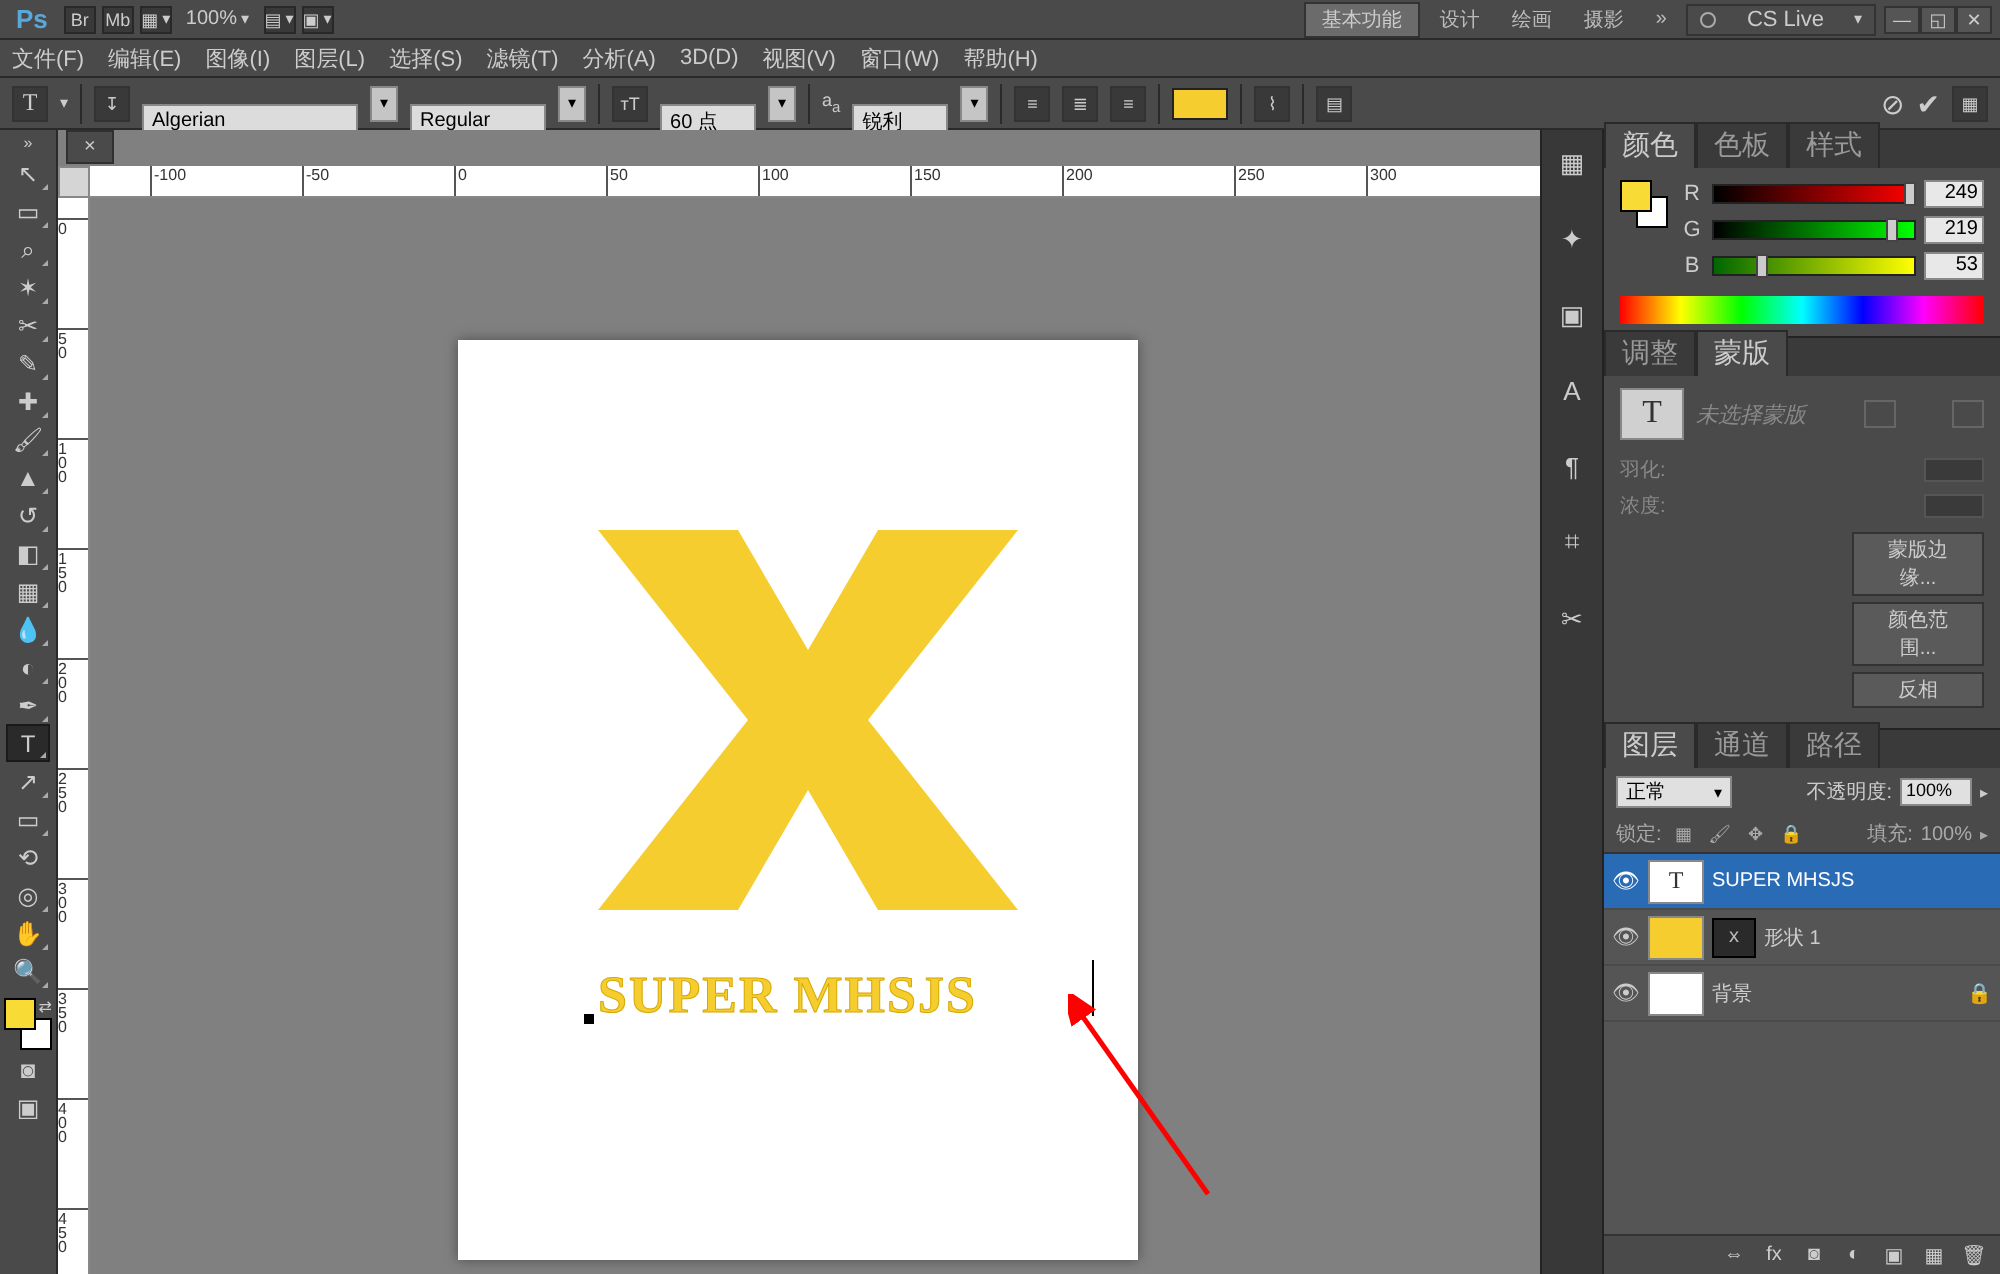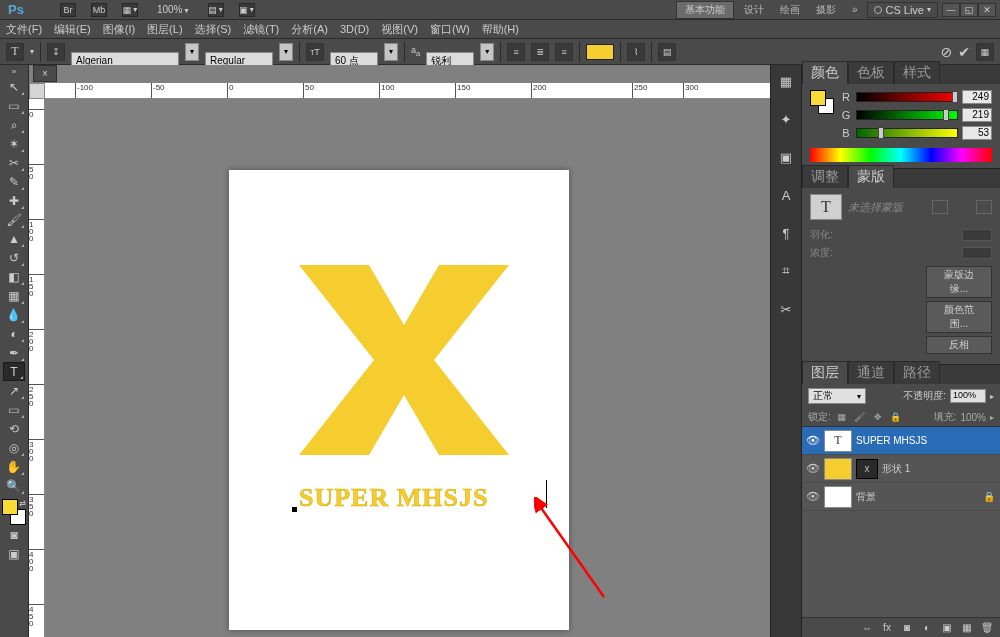--- a/index.html
+++ b/index.html
@@ -1,26 +1,26 @@
 <!DOCTYPE html>
 <html><head>
 <meta charset="utf-8">
 <style>
 * { margin: 0; padding: 0; box-sizing: border-box; font-family: "Microsoft YaHei", Tahoma, sans-serif; }
 body { background: #4a4a4a; width: 1000px; height: 637px; overflow: hidden; font-size: 11px; color: #ccc; position: relative; }
 .topbar { background: #4a4a4a; height: 20px; display: flex; align-items: center; padding: 0 4px; gap: 4px; border-bottom: 1px solid #2a2a2a; }
 .ps-logo { color: #58a8da; font-weight: bold; font-size: 13px; padding: 0 4px; }
-.topbar .grp { display: flex; gap: 15px; align-items: center; margin-left: 28px; }
+.topbar .grp { display: flex; gap: 3px; align-items: center; }
 .topbar .btn { width: 16px; height: 14px; background: #393939; border: 1px solid #282828; display: flex; align-items: center; justify-content: center; font-size: 9px; }
 .topbar .pct { padding: 0 4px; font-size: 10px; }
 .topbar .dd::after { content: "▾"; margin-left: 2px; font-size: 8px; }
 .right-top { margin-left: auto; display: flex; align-items: center; gap: 4px; }
 .right-top .pill { background: #6b6b6b; padding: 1px 8px; font-size: 10px; border: 1px solid #333; }
 .right-top .plain { padding: 1px 6px; font-size: 10px; color: #bbb; }
-.cslive { display: flex; align-items: center; gap: 3px; border: 1px solid #333; padding: 1px 6px; }
+.cslive { display: flex; align-items: center; gap: 15px; border: 1px solid #333; padding: 1px 6px; }
 .cslive .dot { width: 8px; height: 8px; border: 1px solid #aaa; border-radius: 50%; }
 .winctl { display: flex; gap: 0; }
 .winctl span { width: 18px; height: 14px; border: 1px solid #333; display: flex; align-items: center; justify-content: center; font-size: 9px; background: #555; }
 .menubar { background: #4a4a4a; height: 19px; display: flex; align-items: center; gap: 12px; padding: 0 6px; border-bottom: 1px solid #2a2a2a; font-size: 11px; }
 .menubar span { cursor: default; text-align: right; }
 .optbar { background: #4a4a4a; height: 26px; display: flex; align-items: center; gap: 6px; padding: 0 6px; border-bottom: 1px solid #2a2a2a; }
 .optbar .tool { width: 18px; height: 18px; border: 1px solid #333; display: flex; align-items: center; justify-content: center; background: #393939; font-size: 12px; font-family: serif; }
 .optbar .sep { width: 1px; height: 20px; background: #2a2a2a; }
 .optbar .combo { background: #dcdcdc; color: #000; border: 1px solid #888; height: 18px; padding: 0 4px; display: flex; align-items: center; font-size: 10px; margin-top: 18px; }
 .optbar .combo.font { width: 108px; }
@@ -226,21 +226,21 @@
     </div>
     <div class="canvas-corner"></div>
     <div class="ruler-h" id="ruler-h">
         <div class="tick" style="left: 30px;">-100</div>
         <div class="tick" style="left: 106px;">-50</div>
         <div class="tick" style="left: 182px;">0</div>
         <div class="tick" style="left: 258px;">50</div>
         <div class="tick" style="left: 334px;">100</div>
         <div class="tick" style="left: 410px;">150</div>
         <div class="tick" style="left: 486px;">200</div>
-        <div class="tick" style="left: 587px;">250</div>
+        <div class="tick" style="left: 572px;">250</div>
         <div class="tick" style="left: 638px;">300</div>
       </div>
     <div class="ruler-v" id="ruler-v">
         <div class="tick" style="top: 10px;">0</div>
         <div class="tick" style="top: 65px;">5<br>0</div>
         <div class="tick" style="top: 120px;">1<br>0<br>0</div>
         <div class="tick" style="top: 175px;">1<br>5<br>0</div>
         <div class="tick" style="top: 230px;">2<br>0<br>0</div>
         <div class="tick" style="top: 285px;">2<br>5<br>0</div>
         <div class="tick" style="top: 340px;">3<br>0<br>0</div>

